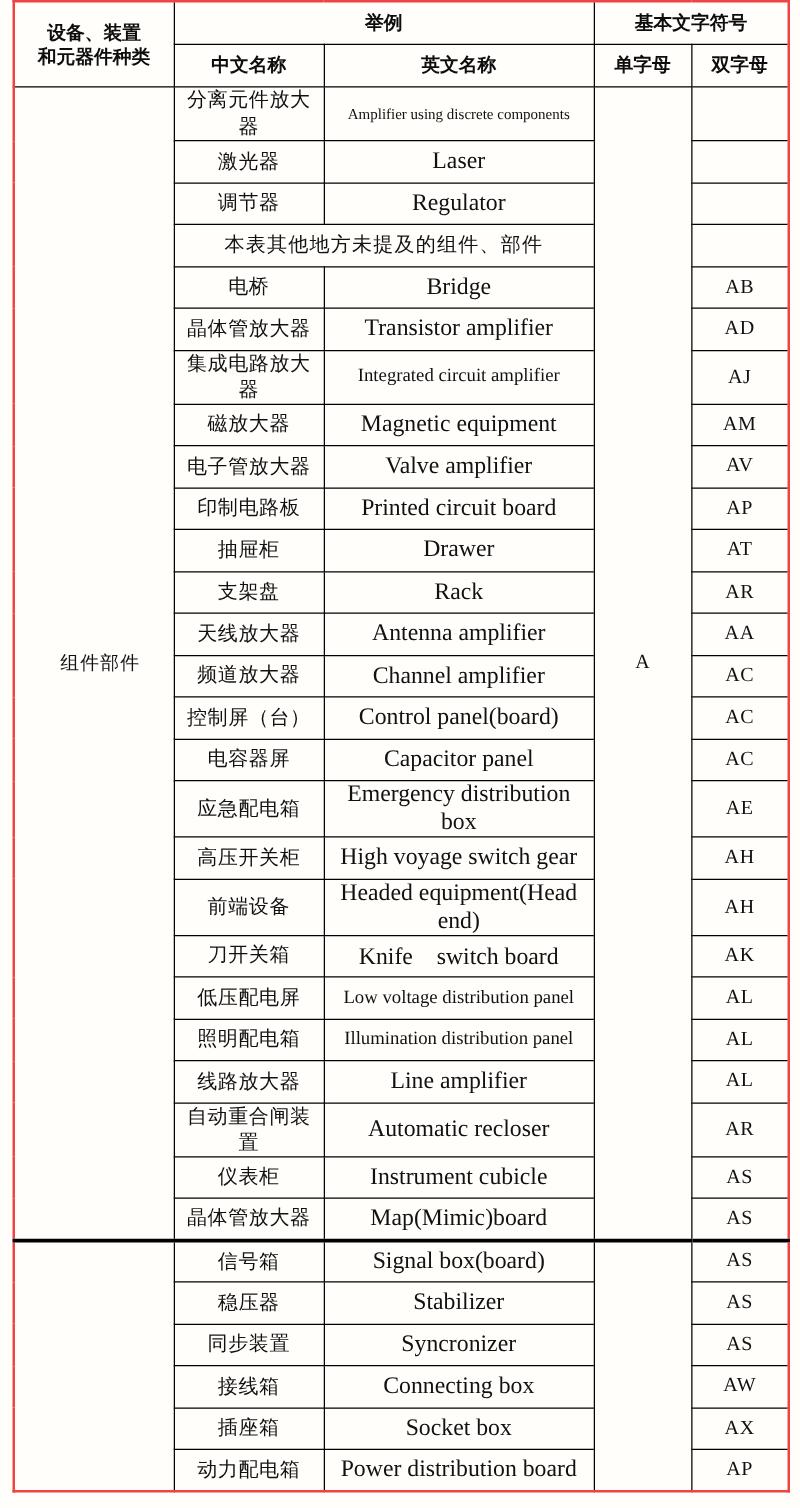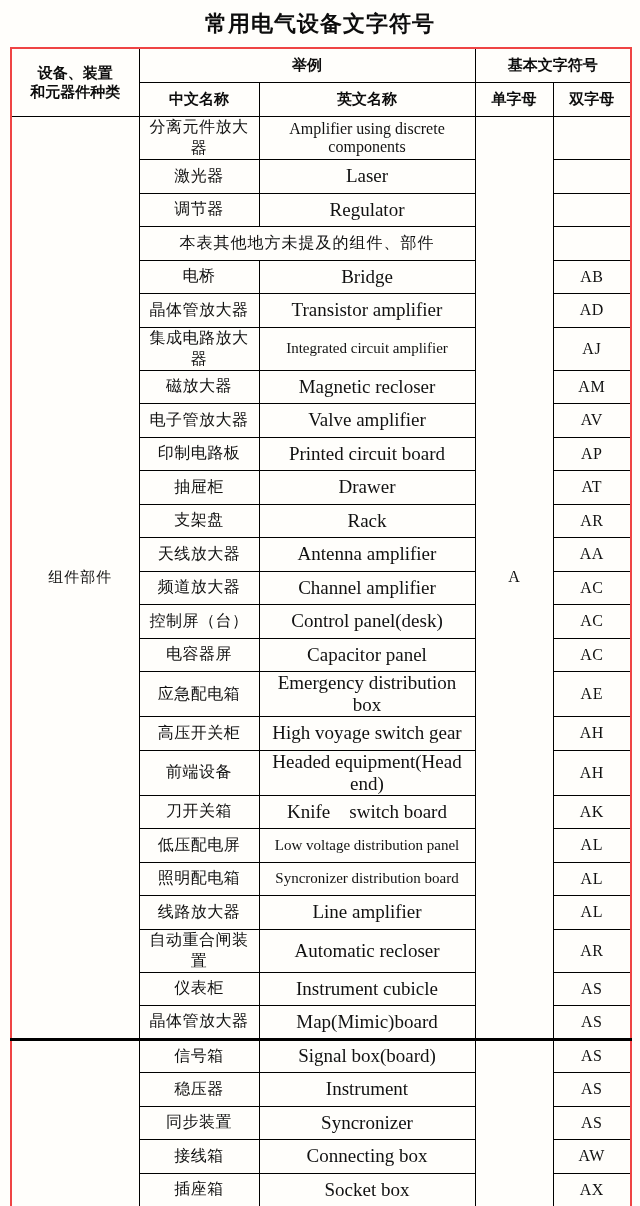--- a/index.html
+++ b/index.html
@@ -61,38 +61,37 @@
     font-size: 16px;
     letter-spacing: 0.5px;
   }
   td.cn.merged {
     letter-spacing: 1px;
   }
   td.en {
     font-size: 19px;
   }
   td.en.sm { font-size: 15px; }
-  td.en.xs { font-size: 16px; }
+  td.en.xs { font-size: 12px; }
   td.single {
     font-size: 16px;
   }
   td.code {
     font-size: 16px;
     letter-spacing: 0.5px;
   }
   tr.section-start td {
     border-top: 3px solid #000;
   }
 </style>
 </head>
 <body>
 
 <div class="page">
 
-  <h1 class="title">常用电气设备文字符号</h1>
 
   <table class="tbl">
     <colgroup>
       <col style="width:128px">
       <col style="width:120px">
       <col style="width:216px">
       <col style="width:78px">
       <col style="width:78px">
     </colgroup>
     <thead>
@@ -143,21 +142,21 @@
           <td class="en">Transistor amplifier</td>
           <td class="code">AD</td>
         </tr>
         <tr>
           <td class="cn">集成电路放大器</td>
           <td class="en sm">Integrated circuit amplifier</td>
           <td class="code">AJ</td>
         </tr>
         <tr>
           <td class="cn">磁放大器</td>
-          <td class="en">Magnetic recloser</td>
+          <td class="en">Magnetic equipment</td>
           <td class="code">AM</td>
         </tr>
         <tr>
           <td class="cn">电子管放大器</td>
           <td class="en">Valve amplifier</td>
           <td class="code">AV</td>
         </tr>
         <tr>
           <td class="cn">印制电路板</td>
           <td class="en">Printed circuit board</td>
@@ -178,21 +177,21 @@
           <td class="en">Antenna amplifier</td>
           <td class="code">AA</td>
         </tr>
         <tr>
           <td class="cn">频道放大器</td>
           <td class="en">Channel amplifier</td>
           <td class="code">AC</td>
         </tr>
         <tr>
           <td class="cn">控制屏（台）</td>
-          <td class="en">Control panel(desk)</td>
+          <td class="en">Control panel(board)</td>
           <td class="code">AC</td>
         </tr>
         <tr>
           <td class="cn">电容器屏</td>
           <td class="en">Capacitor panel</td>
           <td class="code">AC</td>
         </tr>
         <tr>
           <td class="cn">应急配电箱</td>
           <td class="en">Emergency distribution box</td>
@@ -213,21 +212,21 @@
           <td class="en">Knife　switch board</td>
           <td class="code">AK</td>
         </tr>
         <tr>
           <td class="cn">低压配电屏</td>
           <td class="en sm">Low voltage distribution panel</td>
           <td class="code">AL</td>
         </tr>
         <tr>
           <td class="cn">照明配电箱</td>
-          <td class="en sm">Syncronizer distribution board</td>
+          <td class="en sm">Illumination distribution panel</td>
           <td class="code">AL</td>
         </tr>
         <tr>
           <td class="cn">线路放大器</td>
           <td class="en">Line amplifier</td>
           <td class="code">AL</td>
         </tr>
         <tr>
           <td class="cn">自动重合闸装置</td>
           <td class="en">Automatic recloser</td>
@@ -245,21 +244,21 @@
         </tr>
         <tr class="section-start">
           <td rowspan="6" class="cat"></td>
           <td class="cn">信号箱</td>
           <td class="en">Signal box(board)</td>
           <td rowspan="6" class="single"></td>
           <td class="code">AS</td>
         </tr>
         <tr>
           <td class="cn">稳压器</td>
-          <td class="en">Instrument</td>
+          <td class="en">Stabilizer</td>
           <td class="code">AS</td>
         </tr>
         <tr>
           <td class="cn">同步装置</td>
           <td class="en">Syncronizer</td>
           <td class="code">AS</td>
         </tr>
         <tr>
           <td class="cn">接线箱</td>
           <td class="en">Connecting box</td>

